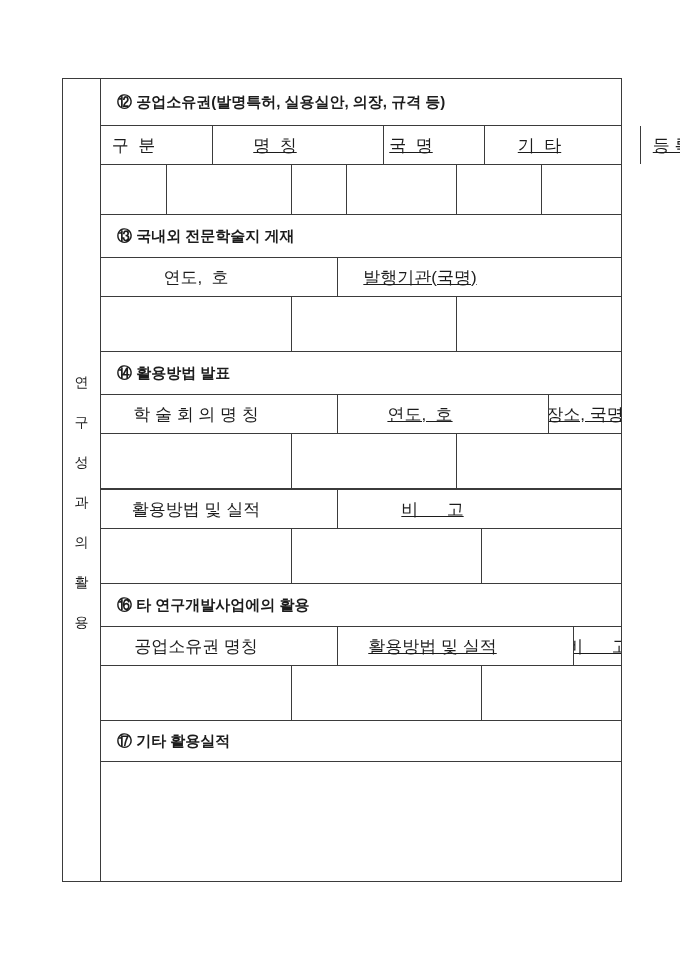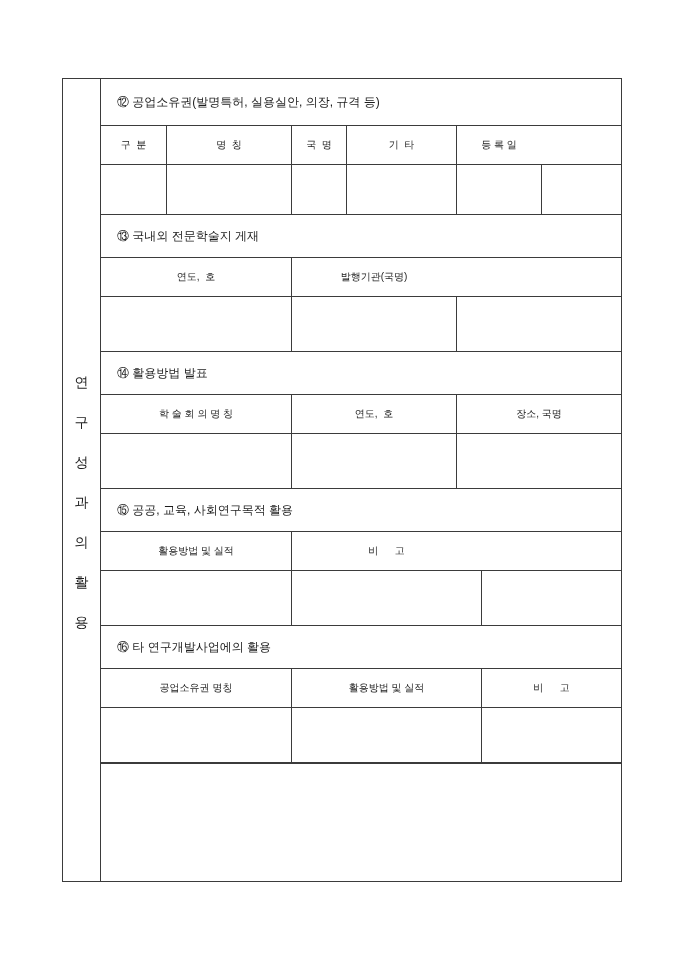--- a/index.html
+++ b/index.html
@@ -43,43 +43,46 @@
     flex-direction:column;
     min-width:0;
   }
   .section{display:flex;flex-direction:column;}
   .section.grow{flex:1;}
   .caption{
     height:42px;
     display:flex;
     align-items:center;
     padding-left:16px;
-    font-size:12px;
+    font-size:15px;
     white-space:pre;
+    font-weight:bold;
   }
   .cap-lg{height:46px;}
   .cap-sm{height:40px;}
   .row{
     display:grid;
     width:100%;
   }
   .row > .cell{
     display:flex;
     align-items:center;
     justify-content:center;
     overflow:hidden;
   }
   .row > .cell + .cell{
     border-left:1px solid var(--border);
+    text-decoration:underline;
   }
   .hdr{
     height:40px;
     border-top:1px solid var(--border);
     border-bottom:1px solid var(--border);
-    font-size:10px;
+    font-size:17px;
+    gap:46px;
   }
   .hdr .cell{white-space:pre;}
   .emp{
     border-bottom:1px solid var(--border);
   }
   .emp-50{height:50px;}
   .emp-55{height:55px;}
   .cols-6{grid-template-columns:65px 125px 55px 110px 85px 1fr;}
   .cols-3a{grid-template-columns:190px 165px 1fr;}
   .cols-3b{grid-template-columns:190px 190px 1fr;}
@@ -145,21 +148,20 @@
         <div class="cell">장소, 국명</div>
       </div>
       <div class="row emp emp-55 cols-3a">
         <div class="cell"></div>
         <div class="cell"></div>
         <div class="cell"></div>
       </div>
     </div>
 
     <div class="section">
-      <div class="caption">⑮ 공공, 교육, 사회연구목적 활용</div>
       <div class="row hdr cols-3b">
         <div class="cell">활용방법 및 실적</div>
         <div class="cell">비      고</div>
       </div>
       <div class="row emp emp-55 cols-3b">
         <div class="cell"></div>
         <div class="cell"></div>
         <div class="cell"></div>
       </div>
     </div>
@@ -172,17 +174,18 @@
         <div class="cell">비      고</div>
       </div>
       <div class="row emp emp-55 cols-3b">
         <div class="cell"></div>
         <div class="cell"></div>
         <div class="cell"></div>
       </div>
     </div>
 
     <div class="section grow">
+      <div class="caption cap-sm">⑰ 기타 활용실적</div>
       <div class="blank"></div>
     </div>
 
   </div>
 </div>
 
 </body></html>

